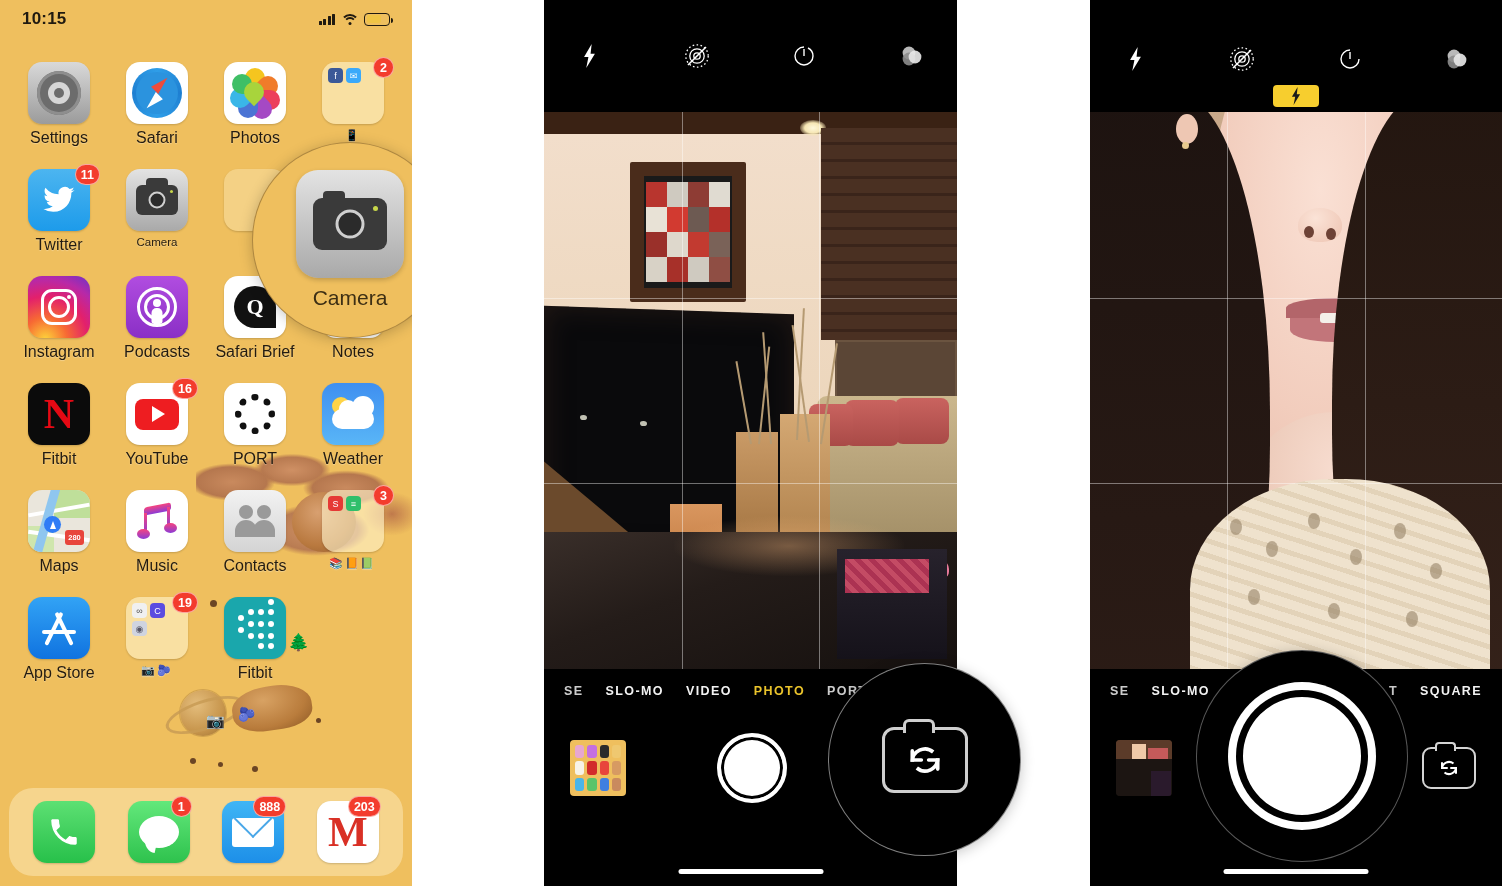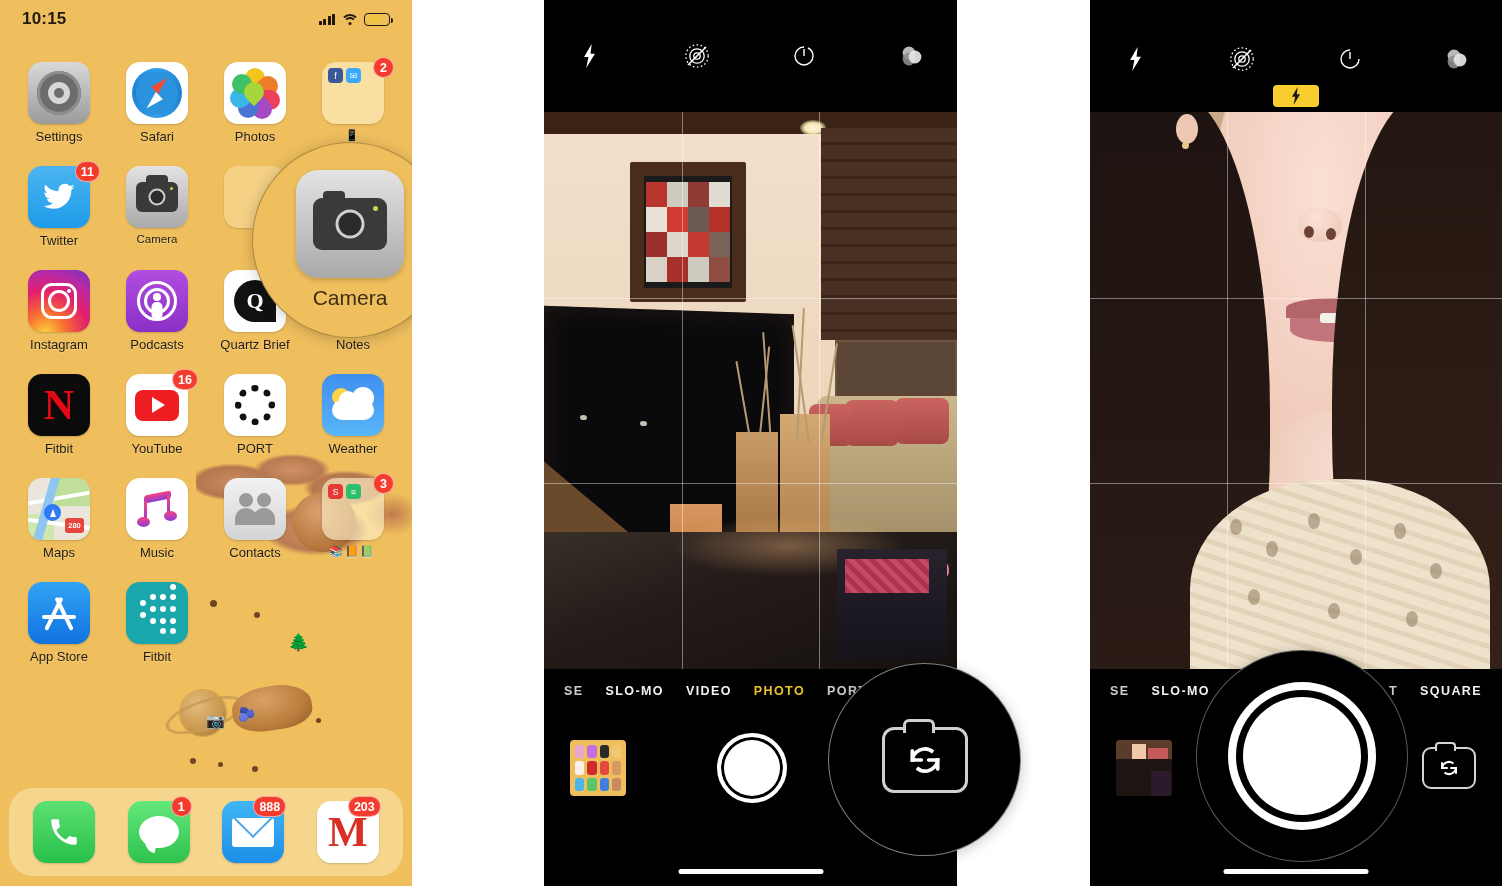--- a/index.html
+++ b/index.html
@@ -85,21 +85,21 @@
   .batt i { position:absolute; left:1.5px; top:1.5px; bottom:1.5px; width:60%; background:#f0c445; border-radius:2px; }
 
   .grid {
     position: absolute; top: 62px; left: 0; right: 0;
     display: grid; grid-template-columns: repeat(4, 1fr);
     row-gap: 22px; padding: 0 10px;
   }
   .app { display: flex; flex-direction: column; align-items: center; gap: 5px; position: relative; }
   .app-ico { width: 62px; height: 62px; border-radius: 14px; position: relative; overflow: hidden;
              box-shadow: 0 1px 2px rgba(0,0,0,.18); }
-  .app-lab { font-size: 13px; color: #231b10; text-shadow: 0 1px 1px rgba(255,255,255,.3); white-space: nowrap; }
+  .app-lab { font-size: 16px; color: #231b10; text-shadow: 0 1px 1px rgba(255,255,255,.3); white-space: nowrap; }
   .badge {
     position: absolute; top: -5px; right: 8px;
     min-width: 21px; height: 21px; padding: 0 5px;
     background: #f33c2d; color: #fff; border-radius: 11px;
     font-size: 12.5px; font-weight: bold; line-height: 21px; text-align: center;
     border: 1.5px solid rgba(255,255,255,.55); z-index: 4;
   }
   .badge.wide { right: -2px; }
 
   
@@ -500,21 +500,21 @@
               <span class="body"></span>
               <span class="tail"></span>
             </div>
         </div>
         <div class="app-lab">Podcasts</div>
       </div>
       <div class="app">
         <div class="app-ico ic-quartz">
           <div class="qz">Q</div>
         </div>
-        <div class="app-lab">Quartz Brief</div>
+        <div class="app-lab">Safari Brief</div>
       </div>
 
       <div class="app">
         <div class="app-ico ic-notes">
           <div class="top"></div>
           <div class="lines">
               <i></i>
               <i></i>
               <i></i>
               <i></i>
@@ -598,20 +598,29 @@
       </div>
       <div class="app">
         <div class="app-ico ic-appstore">
           <div class="asA">
               <i class="l1"></i>
               <i class="l2"></i>
               <i class="l3"></i>
             </div>
         </div>
         <div class="app-lab">App Store</div>
+      </div>
+      <div class="app">
+        <div class="badge">19</div>
+        <div class="app-ico folder">
+          <div class="mini" style="background:#f0f0f0;color:#555">∞</div>
+          <div class="mini" style="background:#5b4ce0">C</div>
+          <div class="mini" style="background:#cfd4e0;color:#556">◉</div>
+        </div>
+        <div class="app-lab emoji-lab">📷🫐</div>
       </div>
       <div class="app">
         <div class="app-ico ic-fitbit">
           <span class="fb-dot" style="left:14px;top:18px"></span>
             <span class="fb-dot" style="left:14px;top:30px"></span>
           <span class="fb-dot" style="left:24px;top:12px"></span>
             <span class="fb-dot" style="left:24px;top:24px"></span>
             <span class="fb-dot" style="left:24px;top:36px"></span>
           <span class="fb-dot" style="left:34px;top:12px"></span>
             <span class="fb-dot" style="left:34px;top:24px"></span>

